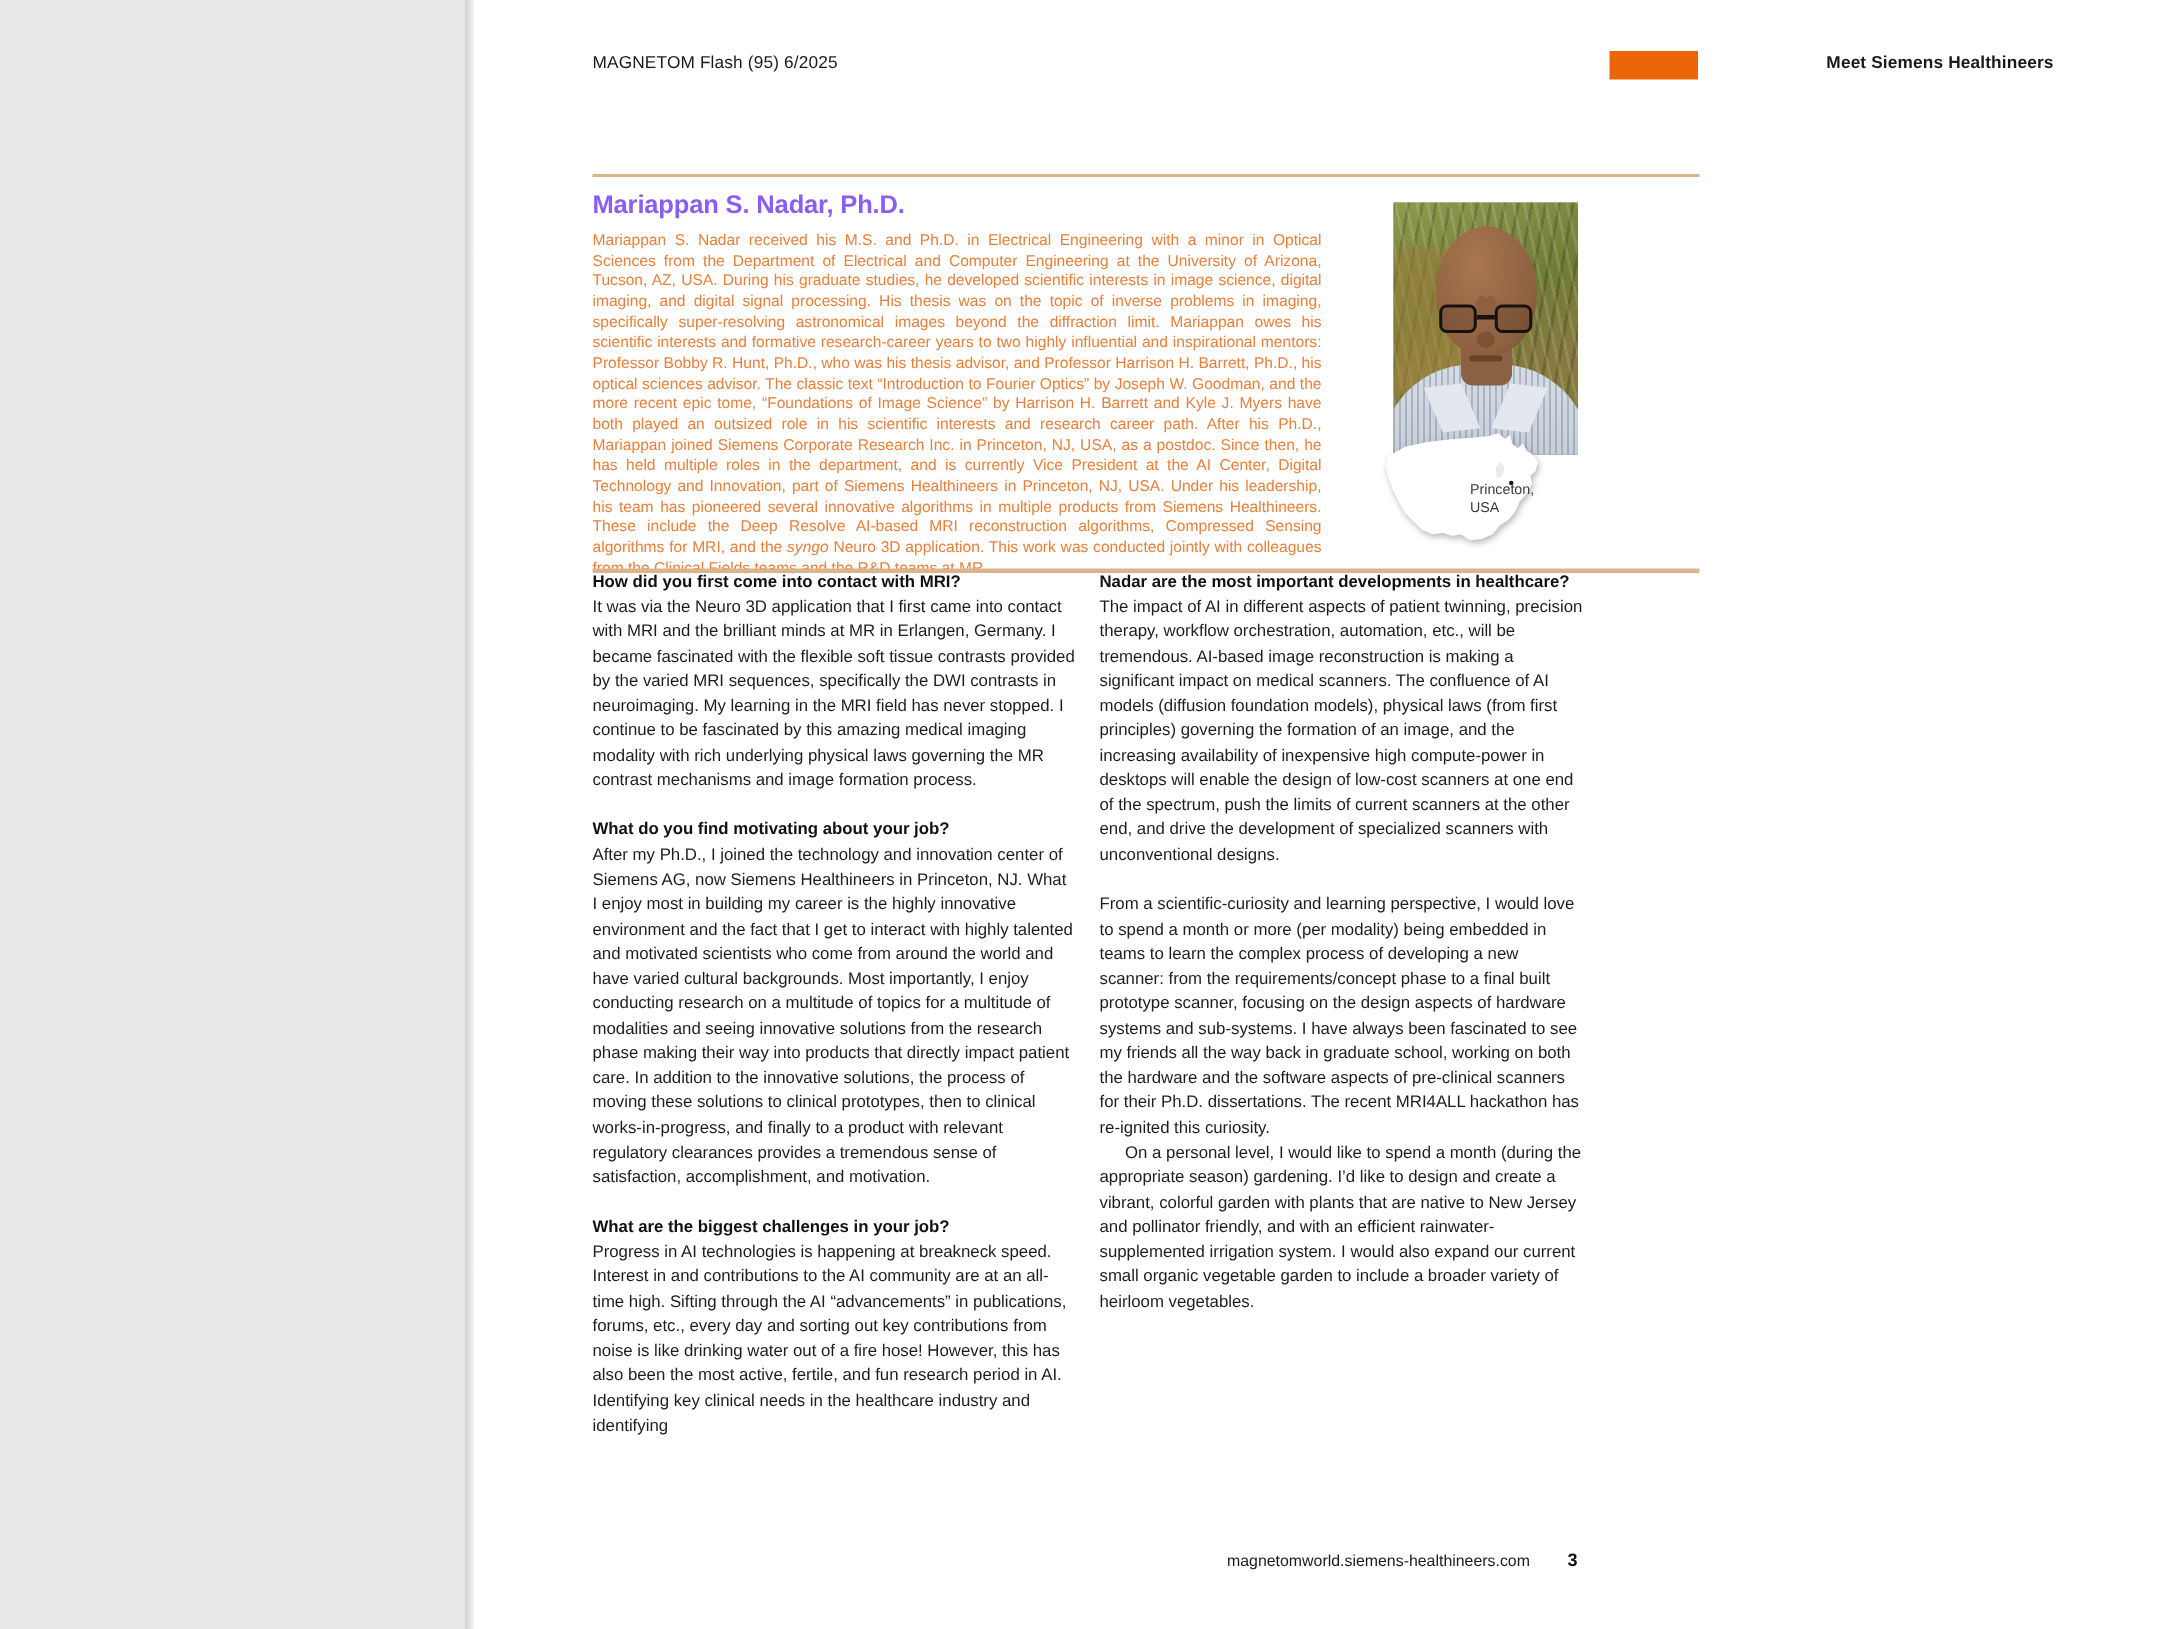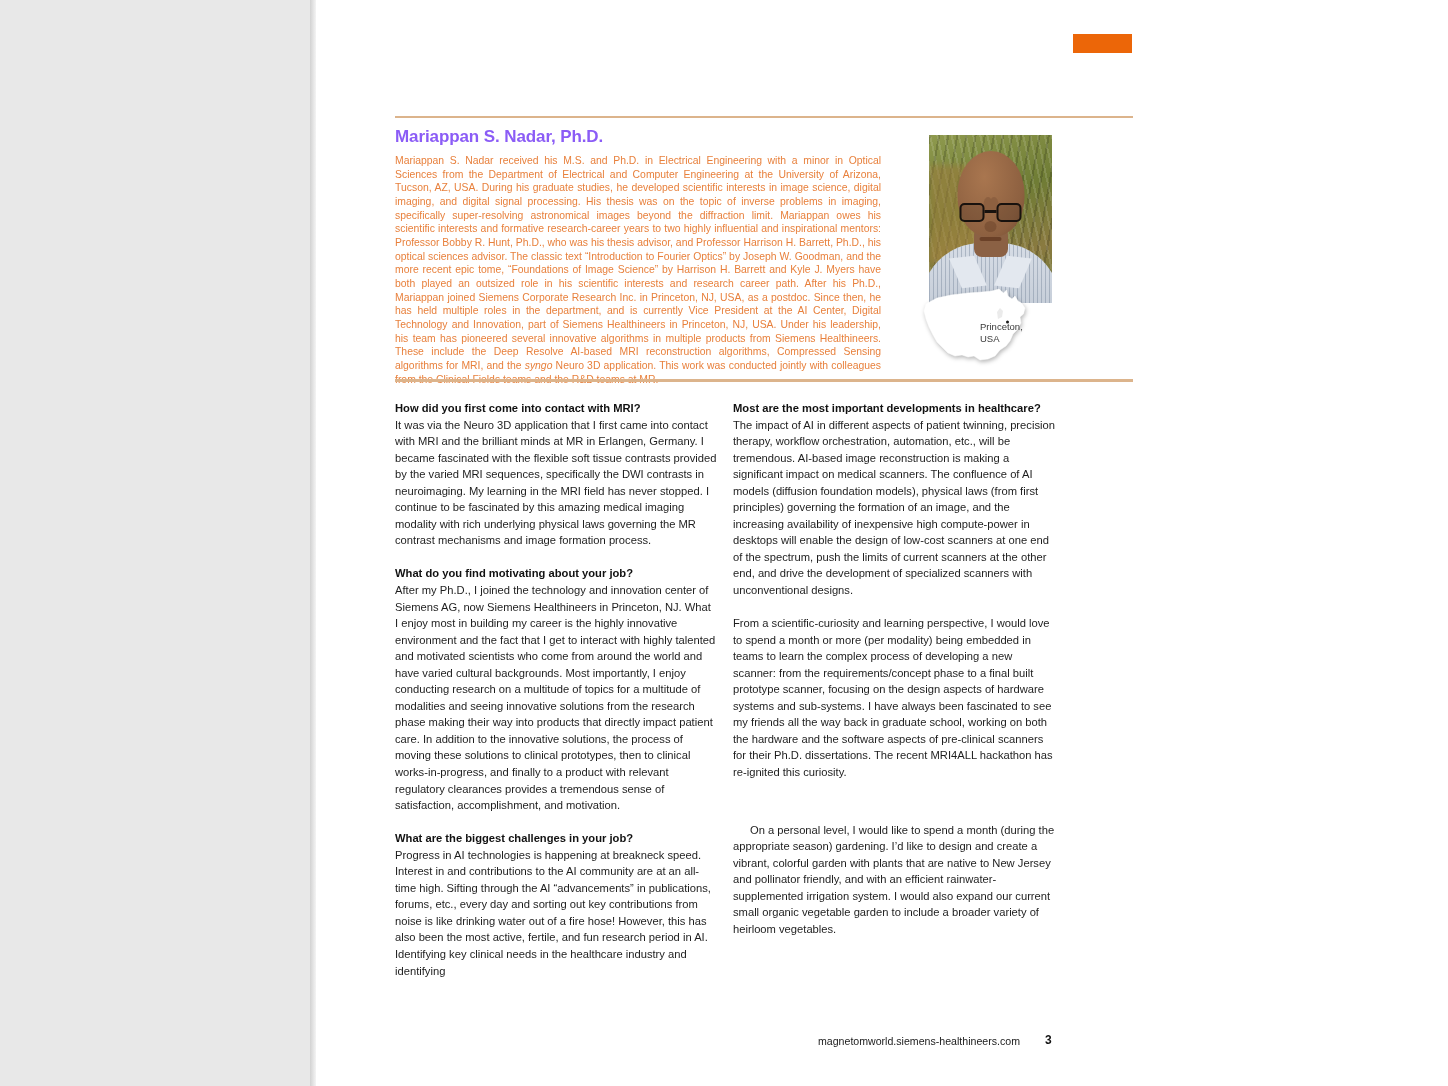--- a/index.html
+++ b/index.html
@@ -159,53 +159,57 @@
     filter: drop-shadow(1px 2px 2px rgba(0,0,0,.28));
   }
   #map-label {
     position: absolute; left: 51px; top: 186px;
     font-size: 9.5px; line-height: 12px; color: #3a3a3a;
   }
 
   
   .col {
     position: absolute;
-    top: 400px; width: 322px;
+    top: 380px; width: 322px;
     font-size: 11.2px; line-height: 16.55px; color: #1d1d1d;
   }
   #col-left  { left: 79px; }
   #col-right { left: 417px; }
   .qa { margin-bottom: 16.5px; }
   .qa:last-child { margin-bottom: 0; }
   .q {
     font-weight: bold; color: #111;
     font-size: 11.2px; line-height: 16.55px;
   }
   .a { color: #1d1d1d; }
-  .a .indent { display:block; text-indent: 17px; margin-top: 41px; }
+  .a .indent { display:block; text-indent: 17px; }
   .lead { margin-bottom: 16.5px; }
 
   
   #footer-url {
     position: absolute; left: 502px; top: 1035px;
     font-size: 10.6px; color: #1a1a1a;
   }
   #footer-page {
     position: absolute; left: 729px; top: 1033px;
     font-size: 12px; font-weight: bold; color: #111;
   }
 </style>
 </head>
 <body>
 
 <div id="viewport">
   <div id="gutter"></div>
 
   <div id="page">
 
+    <div id="runhead">
+      <div class="runhead-left">MAGNETOM Flash (95) 6/2025</div>
+      <div class="runhead-right">Meet Siemens Healthineers</div>
+    </div>
     <div id="orange-tab"></div>
 
     <div class="rule" id="rule-top"></div>
 
     <div id="bio-name">Mariappan S. Nadar, Ph.D.</div>
     <div id="bio-text">Mariappan S. Nadar received his M.S. and Ph.D. in Electrical Engineering with a minor in Optical Sciences from the Department of Electrical and Computer Engineering at the University of Arizona, Tucson, AZ, USA. During his graduate studies, he developed scientific interests in image science, digital imaging, and digital signal processing. His thesis was on the topic of inverse problems in imaging, specifically super-resolving astronomical images beyond the diffraction limit. Mariappan owes his scientific interests and formative research-career years to two highly influential and inspirational mentors: Professor Bobby R. Hunt, Ph.D., who was his thesis advisor, and Professor Harrison H. Barrett, Ph.D., his optical sciences advisor. The classic text “Introduction to Fourier Optics” by Joseph W. Goodman, and the more recent epic tome, “Foundations of Image Science” by Harrison H. Barrett and Kyle J. Myers have both played an outsized role in his scientific interests and research career path. After his Ph.D., Mariappan joined Siemens Corporate Research Inc. in Princeton, NJ, USA, as a postdoc. Since then, he has held multiple roles in the department, and is currently Vice President at the AI Center, Digital Technology and Innovation, part of Siemens Healthineers in Princeton, NJ, USA. Under his leadership, his team has pioneered several innovative algorithms in multiple products from Siemens Healthineers. These include the Deep Resolve AI-based MRI reconstruction algorithms, Compressed Sensing algorithms for MRI, and the <i>syngo</i> Neuro 3D application. This work was conducted jointly with colleagues from the Clinical Fields teams and the R&amp;D teams at MR.</div>
 
     <div id="portrait-wrap">
       <div id="portrait">
         <div class="grass"></div>
@@ -250,21 +254,21 @@
           <div class="q">What do you find motivating about your job?</div>
           <div class="a">After my Ph.D., I joined the technology and innovation center of Siemens AG, now Siemens Healthineers in Princeton, NJ. What I enjoy most in building my career is the highly innovative environment and the fact that I get to interact with highly talented and motivated scientists who come from around the world and have varied cultural backgrounds. Most importantly, I enjoy conducting research on a multitude of topics for a multitude of modalities and seeing innovative solutions from the research phase making their way into products that directly impact patient care. In addition to the innovative solutions, the process of moving these solutions to clinical prototypes, then to clinical works-in-progress, and finally to a product with relevant regulatory clearances provides a tremendous sense of satisfaction, accomplishment, and motivation.</div>
         </div>
         <div class="qa">
           <div class="q">What are the biggest challenges in your job?</div>
           <div class="a">Progress in AI technologies is happening at breakneck speed. Interest in and contributions to the AI community are at an all-time high. Sifting through the AI “advancements” in publications, forums, etc., every day and sorting out key contributions from noise is like drinking water out of a fire hose! However, this has also been the most active, fertile, and fun research period in AI. Identifying key clinical needs in the healthcare industry and identifying</div>
         </div>
       </div>
     <div class="col" id="col-right">
         <div class="qa">
-          <div class="q">Most are the most important developments in healthcare?</div>
+          <div class="q">Nadar are the most important developments in healthcare?</div>
           <div class="a">The impact of AI in different aspects of patient twinning, precision therapy, workflow orchestration, automation, etc., will be tremendous. AI-based image reconstruction is making a significant impact on medical scanners. The confluence of AI models (diffusion foundation models), physical laws (from first principles) governing the formation of an image, and the increasing availability of inexpensive high compute-power in desktops will enable the design of low-cost scanners at one end of the spectrum, push the limits of current scanners at the other end, and drive the development of specialized scanners with unconventional designs.</div>
         </div>
         <div class="qa">
           <div class="a">From a scientific-curiosity and learning perspective, I would love to spend a month or more (per modality) being embedded in teams to learn the complex process of developing a new scanner: from the requirements/concept phase to a final built prototype scanner, focusing on the design aspects of hardware systems and sub-systems. I have always been fascinated to see my friends all the way back in graduate school, working on both the hardware and the software aspects of pre-clinical scanners for their Ph.D. dissertations. The recent MRI4ALL hackathon has re-ignited this curiosity.</div>
           <div class="a">
             <span class="indent">On a personal level, I would like to spend a month (during the appropriate season) gardening. I’d like to design and create a vibrant, colorful garden with plants that are native to New Jersey and pollinator friendly, and with an efficient rainwater-supplemented irrigation system. I would also expand our current small organic vegetable garden to include a broader variety of heirloom vegetables.</span>
           </div>
         </div>
       </div>
 

